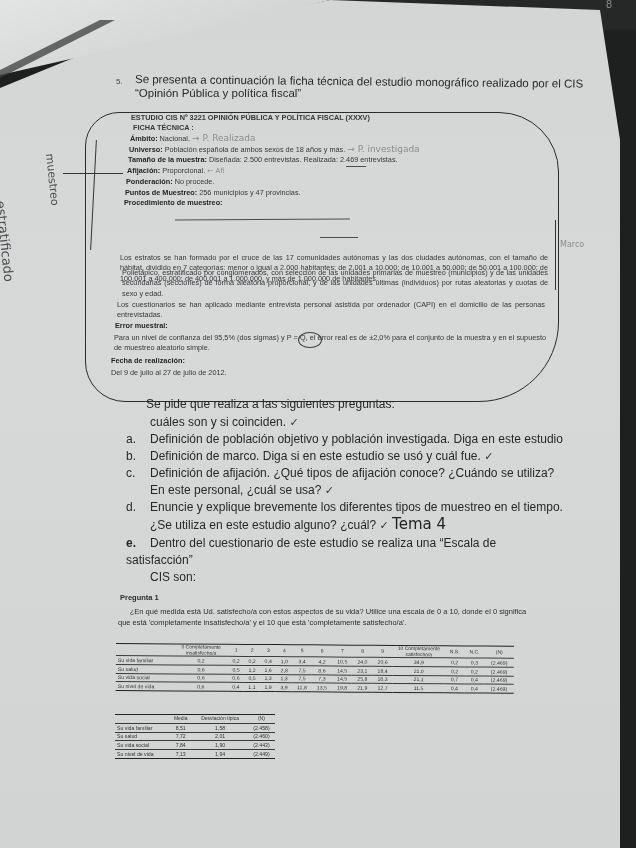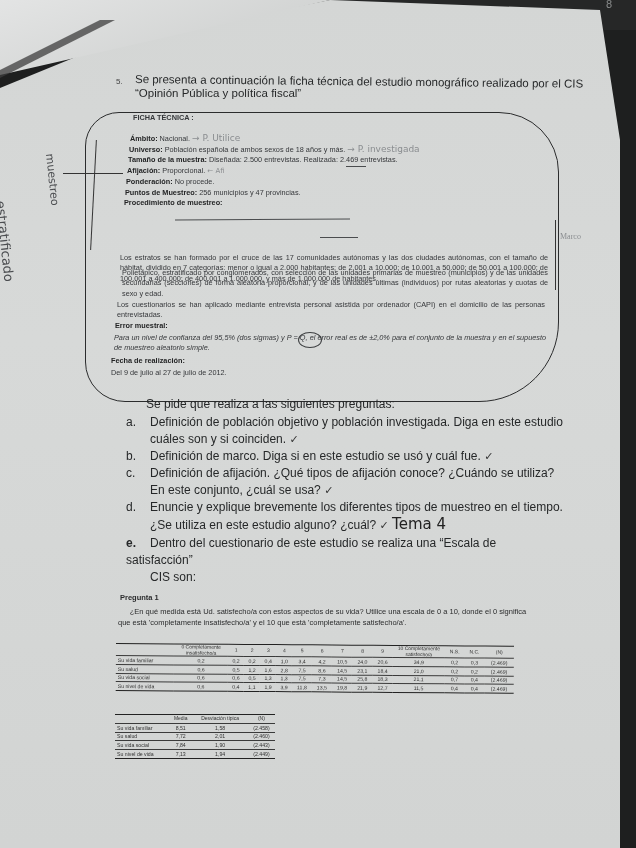--- a/index.html
+++ b/index.html
@@ -62,27 +62,28 @@
 
 <div class="abs q-num" style="left:116px;top:77px;">5.</div>
 <div class="abs q-title" style="left:135px;top:72px;width:440px;">
   <div style="white-space:nowrap;transform:rotate(0.6deg);transform-origin:left;">Se presenta a continuación la ficha técnica del estudio monográfico realizado por el CIS</div>
   <div style="white-space:nowrap;">“Opinión Pública y política fiscal”</div>
 </div>
 
 <div class="ficha-box"></div>
 
 <div class="abs ficha" style="left:131px;top:113px;width:420px;">
+  <div style="font-weight:bold;">ESTUDIO CIS Nº 3221  OPINIÓN PÚBLICA Y POLÍTICA FISCAL (XXXV)</div>
   <div style="font-weight:bold;padding-left:2px;">FICHA TÉCNICA :</div>
 </div>
 
 <div class="abs ficha" style="left:130px;top:133px;width:420px;">
   <b>Ámbito:</b>
   <span>Nacional.</span>
-  <span class="hw hw-light" style="font-size:9px;">→ P. Utilice</span>
+  <span class="hw hw-light" style="font-size:9px;">→ P. Realizada</span>
 </div>
 <div class="abs ficha" style="left:129px;top:144px;width:430px;">
   <b>Universo:</b>
   <span>Población española de ambos sexos de 18 años y más.</span>
   <span class="hw hw-light" style="font-size:9px;">→ P. investigada</span>
 </div>
 <div class="abs ficha" style="left:128px;top:155px;width:430px;">
   <b>Tamaño de la muestra:</b>
   <span>Diseñada: 2.500 entrevistas. Realizada: 2.469 entrevistas.</span>
 </div>
@@ -106,47 +107,47 @@
 </div>
 <div class="abs ficha" style="left:122px;top:222px;width:426px;text-align:justify;margin-top:46px;">Polietápico, estratificado por conglomerados, con selección de las unidades primarias de muestreo (municipios) y de las unidades secundarias (secciones) de forma aleatoria proporcional, y de las unidades últimas (individuos) por rutas aleatorias y cuotas de sexo y edad.</div>
 <div class="underline-hw" style="left:175px;top:219px;width:175px;transform:rotate(-0.4deg);"></div>
 <div class="underline-hw" style="left:320px;top:237px;width:38px;"></div>
 
 <div class="abs ficha" style="left:120px;top:253px;width:428px;text-align:justify;">Los estratos se han formado por el cruce de las 17 comunidades autónomas y las dos ciudades autónomas, con el tamaño de hábitat, dividido en 7 categorías: menor o igual a 2.000 habitantes; de 2.001 a 10.000; de 10.001 a 50.000; de 50.001 a 100.000; de 100.001 a 400.000; de 400.001 a 1.000.000, y más de 1.000.000 de habitantes.</div>
 <div class="abs ficha" style="left:117px;top:300px;width:428px;text-align:justify;">Los cuestionarios se han aplicado mediante entrevista personal asistida por ordenador (CAPI) en el domicilio de las personas entrevistadas.</div>
 <div class="abs ficha" style="left:115px;top:321px;">
   <b>Error muestral:</b>
 </div>
-<div class="abs ficha" style="left:114px;top:333px;width:432px;text-align:justify;font-style:italic;">Para un nivel de confianza del 95,5% (dos sigmas) y P = Q, el error real es de ±2,0% para el conjunto de la muestra y en el supuesto de muestreo aleatorio simple.</div>
+<div class="abs ficha" style="left:114px;top:333px;width:432px;text-align:justify;">Para un nivel de confianza del 95,5% (dos sigmas) y P = Q, el error real es de ±2,0% para el conjunto de la muestra y en el supuesto de muestreo aleatorio simple.</div>
 <div class="abs" style="left:298px;top:332px;width:22px;height:14px;border:1px solid #3c3e40;border-radius:50%;"></div>
 
 <div class="abs ficha" style="left:111px;top:356px;">
   <b>Fecha de realización:</b>
 </div>
 <div class="abs ficha" style="left:111px;top:368px;">Del 9 de julio al 27 de julio de 2012.</div>
 
 <div class="abs hw" style="left:8px;top:200px;font-size:13px;transform:rotate(84deg);transform-origin:left top;white-space:nowrap;">estratificado</div>
 <div class="abs hw" style="left:56px;top:153px;font-size:11px;transform:rotate(84deg);transform-origin:left top;white-space:nowrap;">muestreo</div>
 <div class="abs" style="left:63px;top:173px;width:60px;height:1px;background:#333;"></div>
 <div class="abs" style="left:93px;top:140px;width:1px;height:110px;background:#333;transform:rotate(3deg);"></div>
 <div class="abs" style="left:555px;top:220px;width:1px;height:70px;background:#333;"></div>
-<div class="abs hw hw-light" style="left:560px;top:232px;font-size:8px;font-family:Liberation Serif, serif;">Marco</div>
+<div class="abs hw hw-light" style="left:560px;top:240px;font-size:8px;">Marco</div>
 
 <div class="abs questions" style="left:146px;top:396px;">Se pide que realiza a las siguientes preguntas:</div>
 
 <div class="abs questions" style="left:126px;top:414px;width:440px;">
+  <div style="padding-left:24px;"><span>cuáles son y si coinciden.</span> <span class="check">✓</span></div>
   <div><span class="q-letter">a.</span><span>Definición de población objetivo y población investigada. Diga en este estudio</span></div>
-  <div style="padding-left:24px;"><span>cuáles son y si coinciden.</span> <span class="check">✓</span></div>
 </div>
 <div class="abs questions" style="left:126px;top:448px;width:440px;">
   <div><span class="q-letter">b.</span><span>Definición de marco. Diga si en este estudio se usó y cuál fue.</span> <span class="check">✓</span></div>
 </div>
 <div class="abs questions" style="left:126px;top:465px;width:440px;">
   <div><span class="q-letter">c.</span><span>Definición de afijación. ¿Qué tipos de afijación conoce? ¿Cuándo se utiliza?</span></div>
-  <div style="padding-left:24px;"><span>En este conjunto, ¿cuál se usa?</span> <span class="check">✓</span></div>
+  <div style="padding-left:24px;"><span>En este personal, ¿cuál se usa?</span> <span class="check">✓</span></div>
 </div>
 <div class="abs questions" style="left:126px;top:499px;width:440px;">
   <div><span class="q-letter">d.</span><span>Enuncie y explique brevemente los diferentes tipos de muestreo en el tiempo.</span></div>
   <div style="padding-left:24px;"><span>¿Se utiliza en este estudio alguno? ¿cuál?</span> <span class="check">✓</span> <span class="hw" style="font-size:15px;color:#222;">Tema 4</span></div>
 </div>
 <div class="abs questions" style="left:126px;top:535px;width:440px;">
   <div><span class="q-letter" style="font-weight:bold;">e.</span><span>Dentro del cuestionario de este estudio se realiza una “Escala de satisfacción”</span></div>
   <div style="padding-left:24px;">CIS son:</div>
 </div>
 

